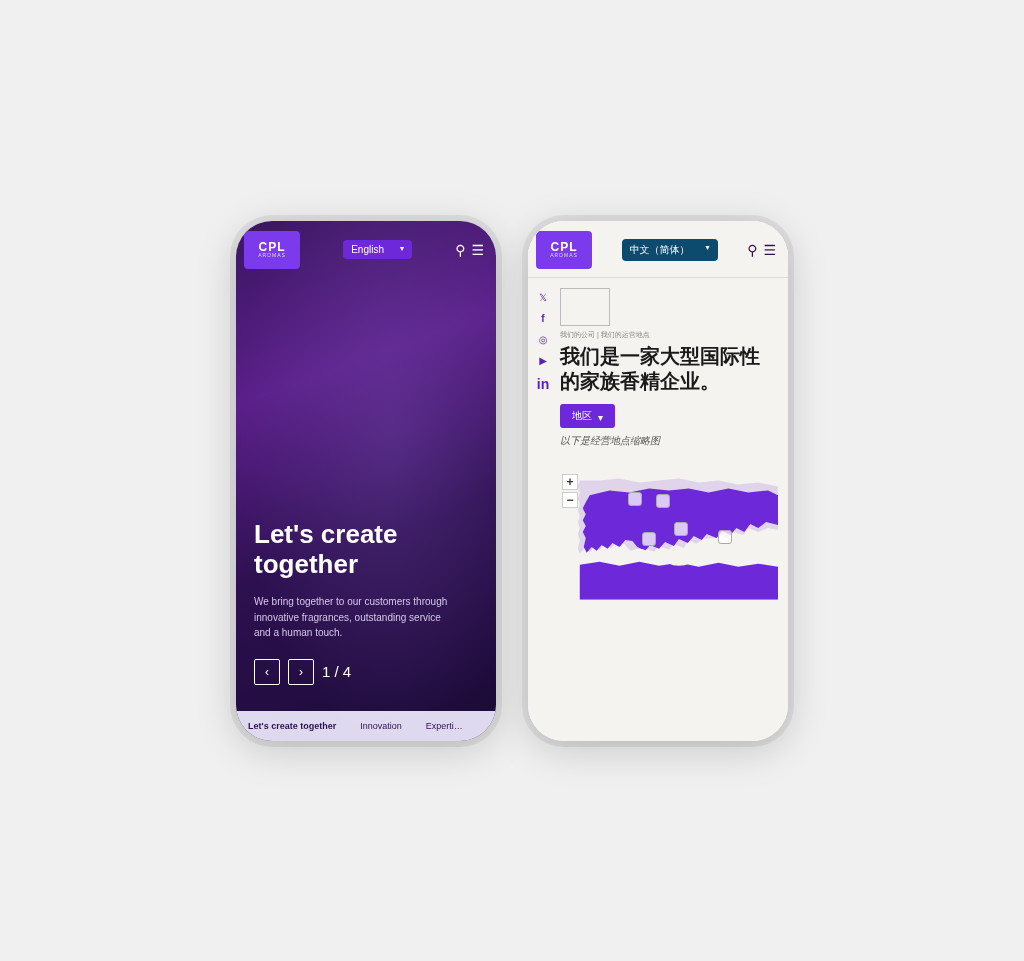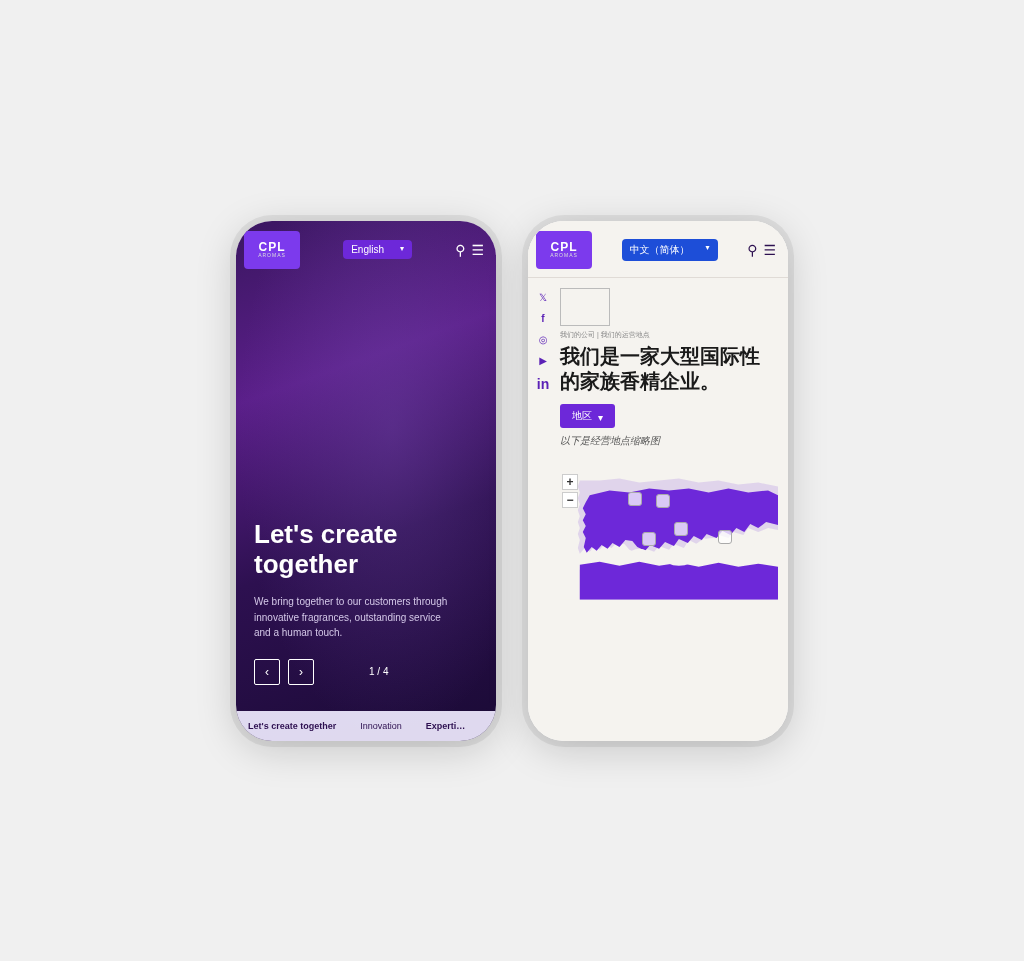--- a/index.html
+++ b/index.html
@@ -136,63 +136,61 @@
       color: #fff;
       font-size: 12px;
       display: flex;
       align-items: center;
       justify-content: center;
       cursor: pointer;
       border-radius: 2px;
     }
     .slider-count {
       color: #fff;
-      font-size: 10px;
-      margin-left: 47px;
+      font-size: 15px;
     }
     .phone1-footer {
       background: rgba(240,235,255,0.92);
       display: flex;
       gap: 0;
       z-index: 3;
       position: relative;
     }
     .footer-tab {
       padding: 10px 12px;
       font-size: 9px;
       color: #2d1050;
       white-space: nowrap;
     }
     .footer-tab.active {
       font-weight: 700;
     }
     .footer-tab.cut {
       overflow: hidden;
-      font-weight: bold;
     }
 
     
     .phone2 .phone-inner {
       width: 100%;
       height: 100%;
       background: #f5f3ef;
       display: flex;
       flex-direction: column;
       position: relative;
     }
     .phone2 .header {
       display: flex;
       align-items: center;
       justify-content: space-between;
       padding: 10px 12px 8px 8px;
       background: #f5f3ef;
       border-bottom: 1px solid #e0dbd6;
     }
     .phone2 .lang-btn {
-      background: #1d4ed8;
+      background: #0c4a6e;
       font-family: Liberation Serif, serif;
     }
     .phone2 .header-icons {
       color: #2d1050;
     }
     .phone2 .body {
       display: flex;
       flex: 1;
       overflow: hidden;
     }

